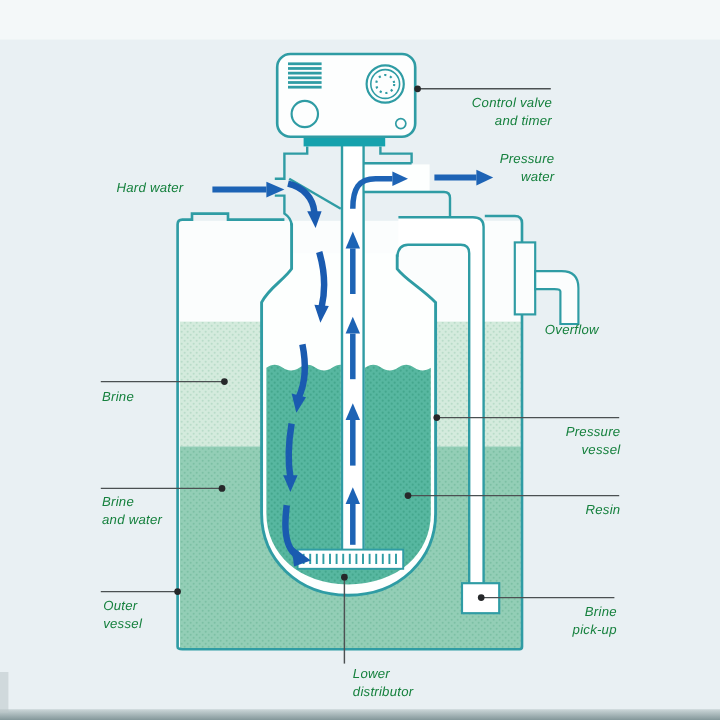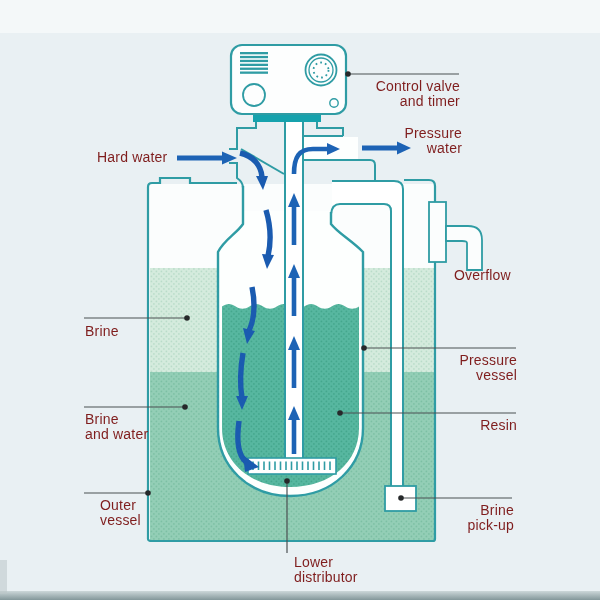--- a/index.html
+++ b/index.html
@@ -4,22 +4,22 @@
 <style>
   html,body{margin:0;padding:0;}
   #stage{
     position:relative;width:600px;height:600px;overflow:hidden;
     background:#e9f0f3;
     font-family:"Liberation Sans", sans-serif;
   }
   #diagram{position:absolute;left:0;top:0;}
   .lbl{
     position:absolute;
-    font-size:14px;line-height:15px;letter-spacing:.2px;
-    color:#7f1d1d;white-space:nowrap;
+    font-size:11px;line-height:15px;letter-spacing:.2px;
+    color:#15803d;white-space:nowrap;font-style:italic;
   }
   .lbl.r{text-align:right;}
 </style>
 </head>
 <body>
 
 <div id="stage">
 
 <svg id="diagram" width="600" height="600" viewBox="0 0 600 600">
   <defs>
@@ -227,21 +227,21 @@
 
 <div class="lbl r" style="left:357px;top:353px;width:160px;">
   <div>Pressure</div>
   <div>vessel</div>
 </div>
 
 <div class="lbl r" style="left:357px;top:418px;width:160px;">
   <span>Resin</span>
 </div>
 
-<div class="lbl" style="left:100px;top:498px;">
+<div class="lbl" style="left:86px;top:498px;">
   <div>Outer</div>
   <div>vessel</div>
 </div>
 
 <div class="lbl r" style="left:354px;top:503px;width:160px;">
   <div>Brine</div>
   <div>pick-up</div>
 </div>
 
 <div class="lbl" style="left:294px;top:555px;">

